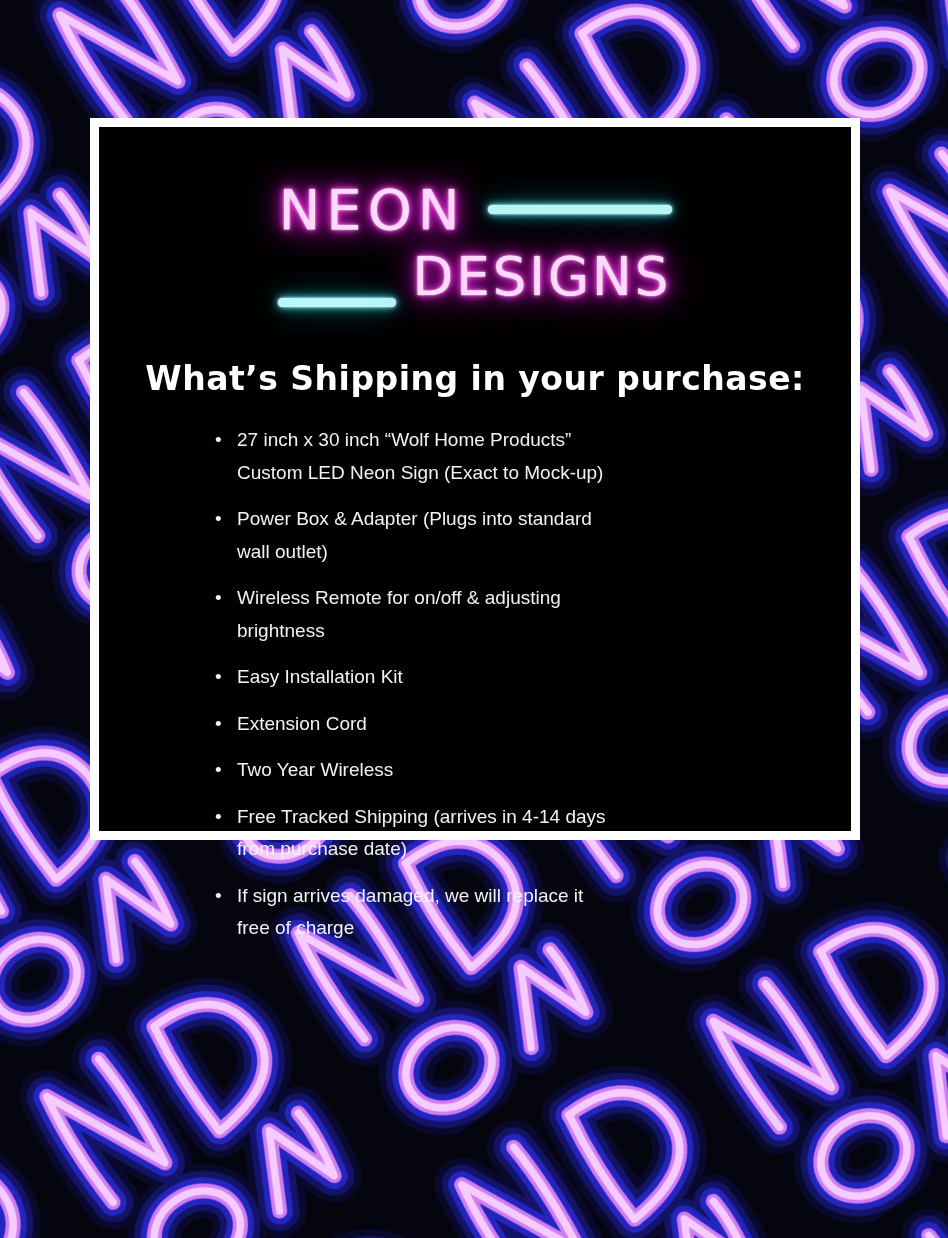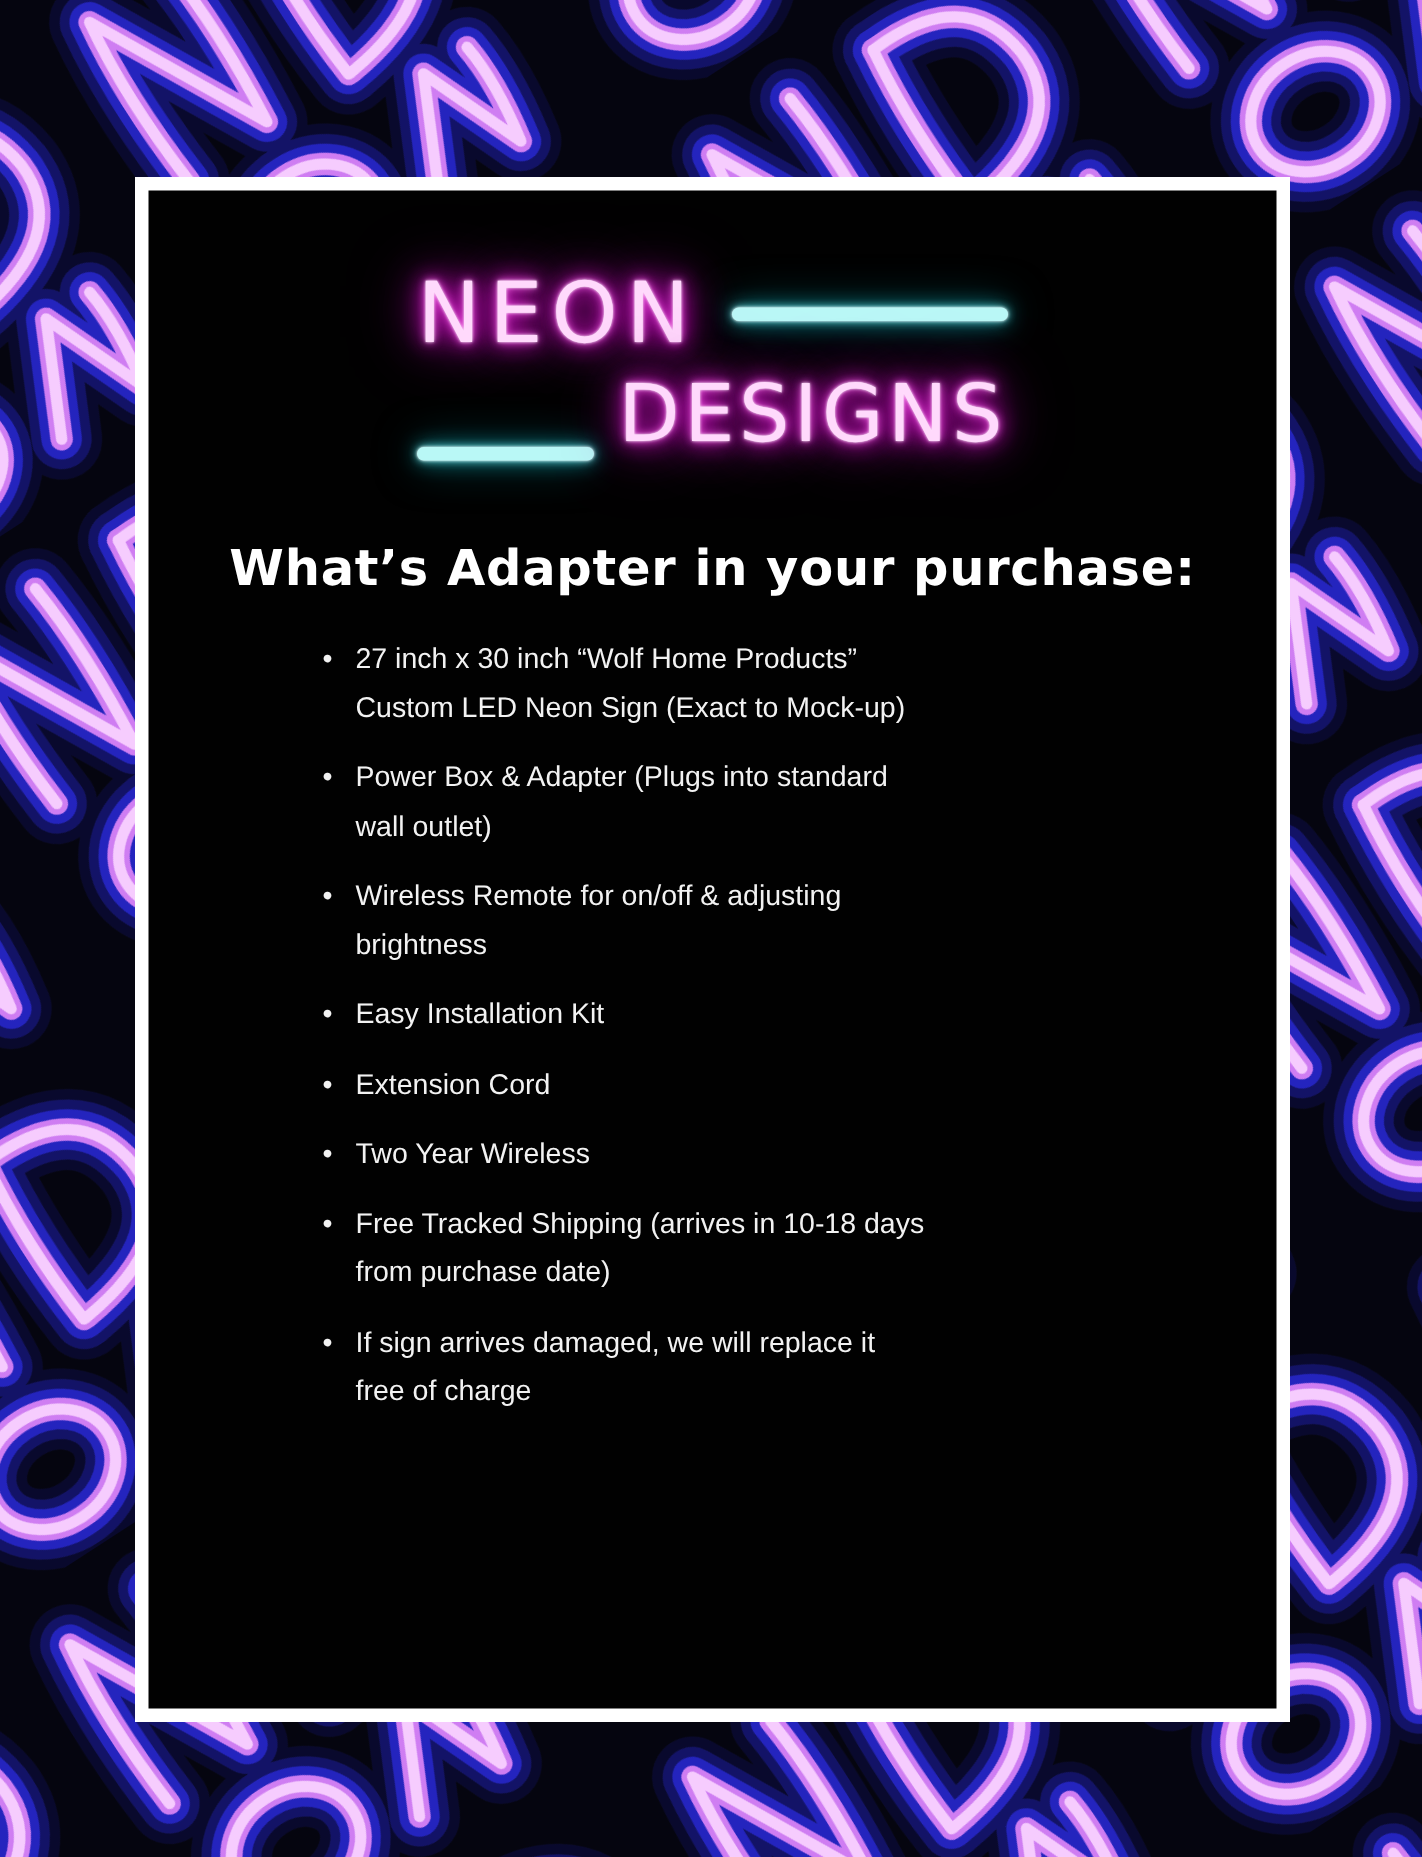--- a/index.html
+++ b/index.html
@@ -8,21 +8,21 @@
     position: relative;
     overflow: hidden;
     background: #05050f;
     font-family: "Liberation Sans", sans-serif;
   }
   .bg-svg { position: absolute; left: 0; top: 0; width: 948px; height: 1238px; }
 
   .card {
     position: absolute;
     left: 90px; top: 118px;
-    width: 770px; height: 1030px;
+    width: 770px; height: 722px;
     background: #010101;
     border: 9px solid #ffffff;
     text-align: center;
   }
 
   
   .logo { width: fit-content; margin: 50px auto 0 auto; }
   .logo-row { display: flex; align-items: center; }
   .logo-row1 { gap: 22px; }
   .logo-row2 { gap: 16px; margin-top: 4px; align-items: flex-end; }
@@ -118,31 +118,31 @@
     <div class="logo-row logo-row1">
       <span class="neon-word neon-word1">NEON</span>
       <span class="neon-dash dash-right"></span>
     </div>
     <div class="logo-row logo-row2">
       <span class="neon-dash dash-left"></span>
       <span class="neon-word neon-word2">DESIGNS</span>
     </div>
   </div>
 
-  <h1 class="heading">What’s Adapter in your purchase:</h1>
+  <h1 class="heading">What’s Shipping in your purchase:</h1>
 
   <ul class="included-list" id="included-list">
       <li>27 inch x 30 inch “Wolf Home Products”
 Custom LED Neon Sign (Exact to Mock-up)</li>
       <li>Power Box &amp; Adapter (Plugs into standard
 wall outlet)</li>
       <li>Wireless Remote for on/off &amp; adjusting
 brightness</li>
       <li>Easy Installation Kit</li>
       <li>Extension Cord</li>
       <li>Two Year Wireless</li>
-      <li>Free Tracked Shipping (arrives in 10-18 days
+      <li>Free Tracked Shipping (arrives in 4-14 days
 from purchase date)</li>
       <li>If sign arrives damaged, we will replace it
 free of charge</li>
     </ul>
 
 </div>
 
 </body></html>

